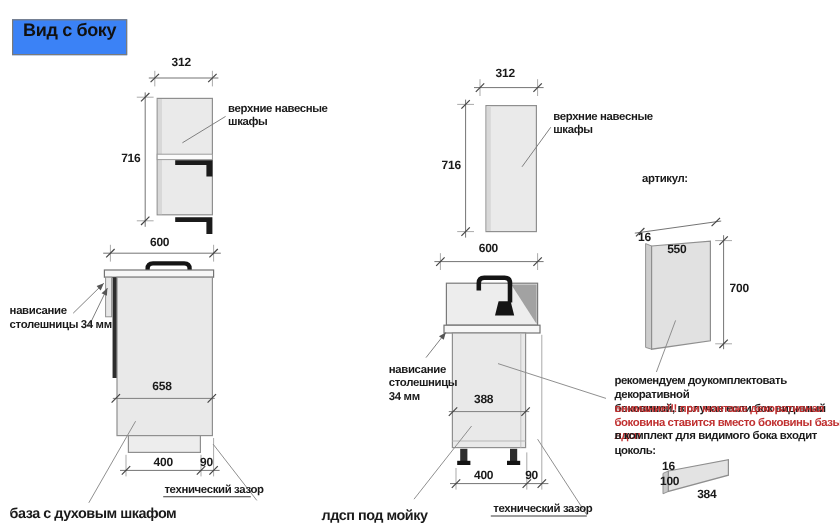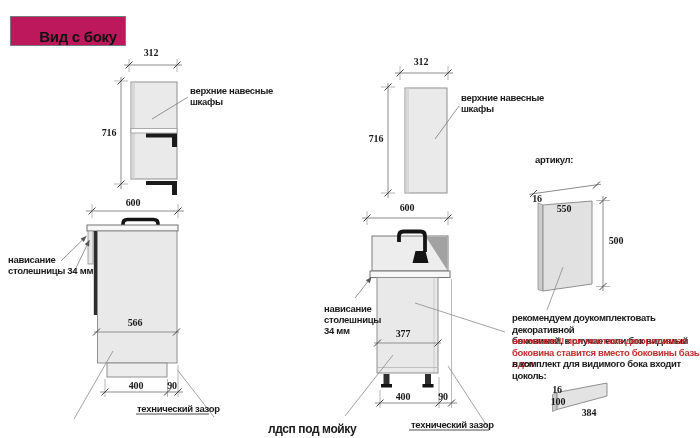--- a/index.html
+++ b/index.html
@@ -1,27 +1,27 @@
 <!DOCTYPE html>
 <html><head>
 <meta charset="utf-8">
 <style>
   html,body{margin:0;padding:0;background:#fff;}
   #canvas{position:relative;width:700px;height:438px;background:#ffffff;overflow:hidden;
           font-family:"Liberation Sans",sans-serif;}
   #linework{position:absolute;left:0;top:0;}
   .txt{position:absolute;color:#1a1a1a;font-weight:700;}
   .lbl{font-size:9.5px;line-height:11px;letter-spacing:-0.3px;white-space:pre-line;}
-  .dim{font-size:10px;letter-spacing:-0.2px;transform:translateX(-50%);white-space:nowrap;font-family:Liberation Serif, serif;}
+  .dim{font-size:10px;letter-spacing:-0.2px;transform:translateX(-50%);white-space:nowrap;}
   .dim.sm{font-size:10px;}
   .cap{font-size:12px;letter-spacing:-0.4px;white-space:nowrap;}
   .note{font-size:9.5px;line-height:11.5px;letter-spacing:-0.35px;white-space:pre-line;width:200px;}
   .note.red{color:#c03030;}
-  #title-box{position:absolute;left:10px;top:16px;width:94px;height:28px;background:#be185d;
-             border:1px solid #7a7a7a;display:flex;align-items:flex-end;justify-content:center;padding-left:20px;}
+  #title-box{position:absolute;left:10px;top:16px;width:94px;height:28px;background:#3b82f6;
+             border:1px solid #7a7a7a;display:flex;align-items:flex-start;justify-content:center;}
   #title-box span{font-size:15px;font-weight:700;letter-spacing:-0.3px;color:#111;}
 </style>
 </head>
 <body>
 
 <div id="canvas">
 
   <svg id="linework" width="700" height="438" viewBox="0 0 700 438">
 
     <g>
@@ -173,44 +173,45 @@
   </div>
 
   <div class="txt dim" style="left:151px;top:47px;">312</div>
   <div class="txt dim" style="left:109px;top:127px;">716</div>
   <div class="txt lbl" style="left:190px;top:85px;">верхние навесные
 шкафы</div>
 
   <div class="txt dim" style="left:133px;top:197px;">600</div>
   <div class="txt lbl" style="left:8px;top:254px;">нависание
 столешницы 34 мм</div>
-  <div class="txt dim" style="left:135px;top:317px;">566</div>
+  <div class="txt dim" style="left:135px;top:317px;">658</div>
   <div class="txt dim" style="left:136px;top:380px;">400</div>
   <div class="txt dim" style="left:172px;top:380px;">90</div>
   <div class="txt lbl" style="left:137px;top:403px;">технический зазор</div>
+  <div class="txt cap" style="left:8px;top:421px;">база с духовым шкафом</div>
 
   <div class="txt dim" style="left:421px;top:56px;">312</div>
   <div class="txt dim" style="left:376px;top:133px;">716</div>
   <div class="txt lbl" style="left:461px;top:92px;">верхние навесные
 шкафы</div>
 
   <div class="txt dim" style="left:407px;top:202px;">600</div>
   <div class="txt lbl" style="left:324px;top:303px;">нависание
 столешницы
 34 мм</div>
-  <div class="txt dim" style="left:403px;top:328px;">377</div>
+  <div class="txt dim" style="left:403px;top:328px;">388</div>
   <div class="txt dim" style="left:403px;top:391px;">400</div>
   <div class="txt dim" style="left:443px;top:391px;">90</div>
   <div class="txt lbl" style="left:411px;top:419px;">технический зазор</div>
   <div class="txt cap" style="left:268px;top:422px;">лдсп под мойку</div>
 
-  <div class="txt lbl" style="left:535px;top:154px;">артикул:</div>
+  <div class="txt lbl" style="left:535px;top:144px;">артикул:</div>
   <div class="txt dim" style="left:564px;top:174px;margin-top:29px;">550</div>
   <div class="txt dim sm" style="left:537px;top:193px;">16</div>
-  <div class="txt dim" style="left:616px;top:235px;">500</div>
+  <div class="txt dim" style="left:616px;top:235px;">700</div>
 
   <div class="txt note" style="left:512px;top:312px;">рекомендуем доукомплектовать декоративной
 боковиной, в случае если бок видимый</div>
   <div class="txt note red" style="left:512px;top:335px;">внимание!!! при монтаже декоративная
 боковина ставится вместо боковины базы лдсп</div>
   <div class="txt note" style="left:512px;top:358px;">в комплект для видимого бока входит цоколь:</div>
 
   <div class="txt dim sm" style="left:557px;top:384px;">16</div>
   <div class="txt dim sm" style="left:546px;top:396px;margin-left:12px;">100</div>
   <div class="txt dim sm" style="left:589px;top:407px;">384</div>

